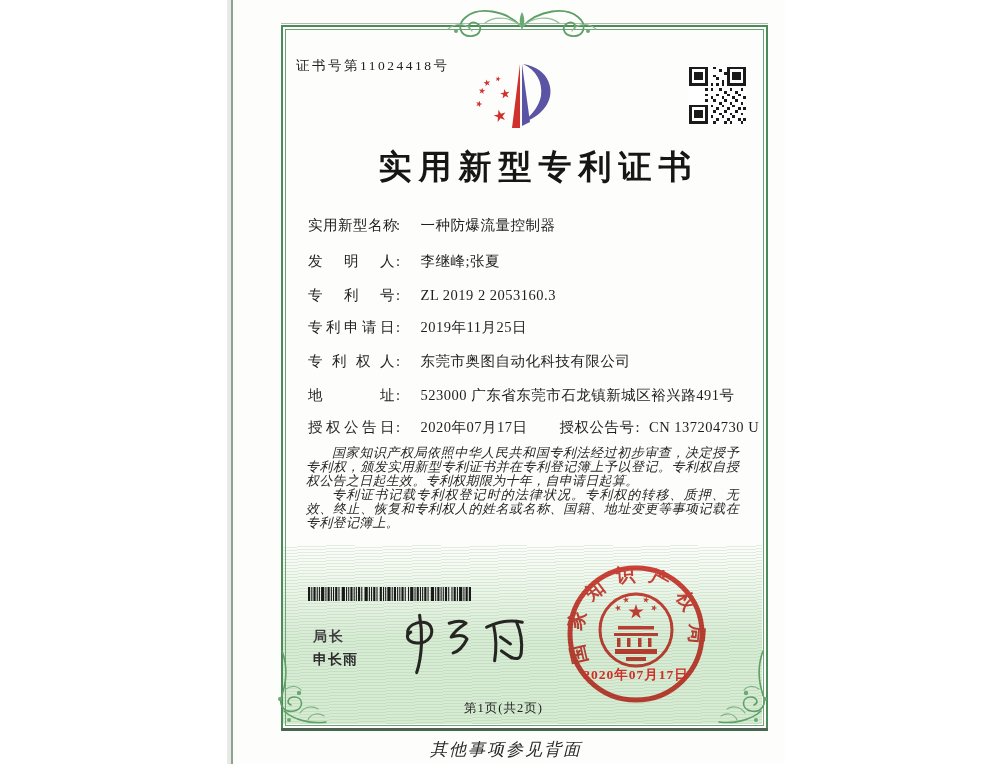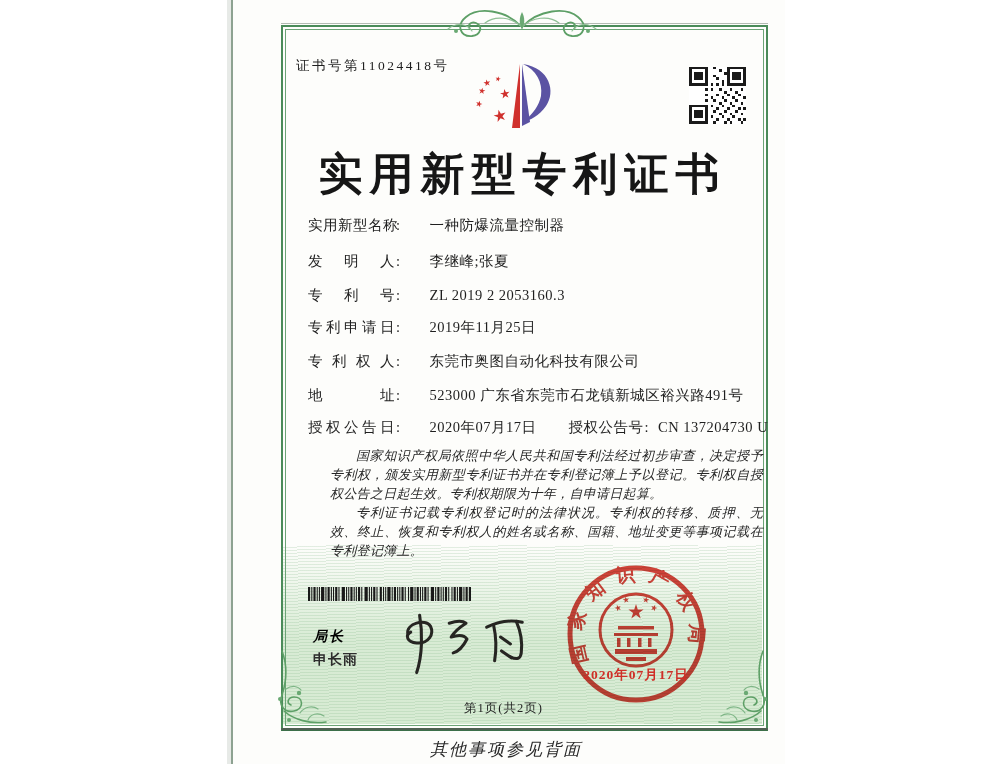--- a/index.html
+++ b/index.html
@@ -20,37 +20,37 @@
 
   
   .band{position:absolute;left:283px;top:545px;width:479px;height:179px;
         background:linear-gradient(180deg, rgba(221,238,217,0) 0px, rgba(221,238,217,.55) 45px,
                    rgba(214,234,210,.95) 95px, #d7ebd3 100%);}
   .band::after{content:"";position:absolute;inset:0;
         background:repeating-linear-gradient(178deg, rgba(255,255,255,0) 0px, rgba(255,255,255,0) 2px,
                    rgba(120,175,126,.20) 2px, rgba(120,175,126,.20) 3px);}
 
   .cert-no{left:296px;top:57px;font-size:13.5px;letter-spacing:2.5px;}
-  .title{left:281px;top:145px;width:483px;text-align:center;font-size:44px;font-weight:700;
-         letter-spacing:7px;color:#161616;}
+  .title{left:281px;top:145px;width:483px;text-align:center;font-size:33px;font-weight:700;
+         letter-spacing:7px;color:#161616;padding-left:16px;}
 
   .row{position:absolute;left:308px;height:20px;font-size:14.5px;white-space:nowrap;letter-spacing:.5px;}
   .row .lbl{display:inline-block;width:87px;text-align:justify;text-align-last:justify;}
   .row .cl{margin-left:1px;}
-  .row .val{margin-left:29px;}
+  .row .val{margin-left:20px;}
   .row .lbl2{display:inline-block;margin-left:32px;}
   .row .val2{margin-left:9px;}
 
-  .paras{left:306px;top:446px;width:433px;font-size:13px;line-height:19px;font-style:italic;
-         text-align:justify;color:#262626;letter-spacing:.3px;margin-left:24px;}
+  .paras{left:306px;top:446px;width:433px;font-size:13px;line-height:14px;font-style:italic;
+         text-align:justify;color:#262626;letter-spacing:.3px;}
   .paras p{margin:0;text-indent:2em;}
 
   .barcode{left:308px;top:587px;width:163px;height:14px;}
   .signer-title{left:313px;top:628px;font-family:"Liberation Sans","DejaVu Sans",sans-serif;
-                font-size:14px;font-weight:600;color:#000000;letter-spacing:2px;font-style:italic;}
+                font-size:14px;font-weight:600;color:#404040;letter-spacing:2px;}
   .signer-name{left:313px;top:651px;font-family:"Liberation Sans","DejaVu Sans",sans-serif;
                font-size:14px;font-weight:600;color:#2d2d2d;letter-spacing:1px;}
   .signature{left:392px;top:610px;}
   .seal{left:564px;top:562px;mix-blend-mode:multiply;opacity:.92;}
   .seal-date{left:570px;top:666px;width:132px;text-align:center;color:#cf2f27;font-size:13.5px;
              font-weight:700;letter-spacing:1px;}
   .page-num{left:281px;top:700px;width:445px;text-align:center;font-size:12.5px;letter-spacing:1px;}
   .back-note{left:281px;top:738px;width:450px;text-align:center;font-size:17px;font-style:italic;
              letter-spacing:2px;color:#2a2a2a;}
   .logo{left:468px;top:56px;}

